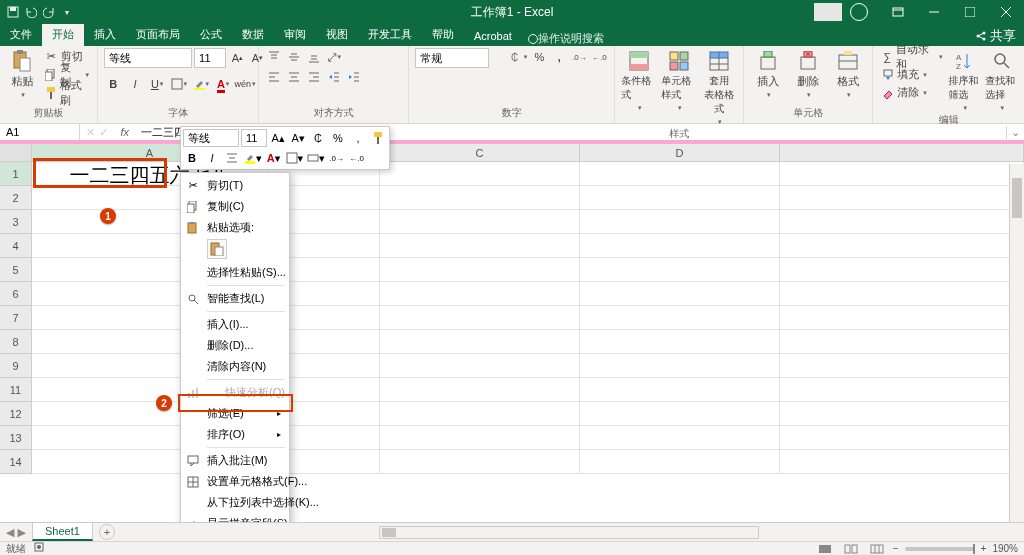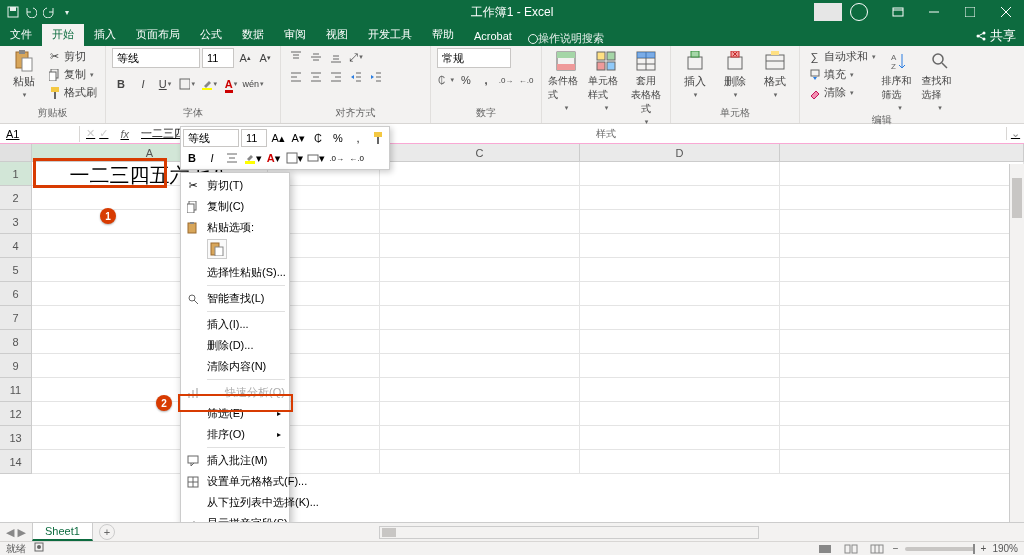--- a/index.html
+++ b/index.html
@@ -32,21 +32,21 @@
 .btn-stack .sb { display:flex; align-items:center; gap:3px; padding: 0 2px; cursor:pointer; height:17px;}
 .tiny-ic { width: 13px; height: 13px; display:inline-flex; align-items:center; justify-content:center;}
 .font-row1 { display:flex; align-items:center; gap:2px; margin-bottom:3px;}
 .font-row2 { display:flex; align-items:center; gap:4px;}
 .fname { border:1px solid #c8c6c4; background:#fff; width:88px; height:20px; padding:1px 4px; font-size:11px;}
 .fsize { border:1px solid #c8c6c4; background:#fff; width:32px; height:20px; padding:1px 4px; font-size:11px;}
 .ribtn { width:18px; height:18px; border:1px solid transparent; display:flex;align-items:center;justify-content:center; cursor:pointer; font-size:11px;}
 .num-fmt { border:1px solid #c8c6c4; background:#fff; width:74px; height:20px; padding:1px 4px; font-size:11px;}
 .dd-arr { font-size:7px; color:#666; margin-left:1px;}
 
-.namebox-row { display: flex; align-items: center; border-bottom: 1px solid #f9a8d4; height: 20px; background:#fff;text-decoration:underline;}
+.namebox-row { display: flex; align-items: center; border-bottom: 4px solid #f9a8d4; height: 20px; background:#fff;}
 .namebox { width: 80px; border-right: 1px solid #d8d6d4; padding: 2px 6px; background:#fff; }
 .fx-btns { display:flex; align-items:center; gap:4px; padding: 0 6px; color:#888; }
 .fx-label { font-style:italic; padding:0 6px; color:#666;}
 .formula-bar { flex:1; padding: 2px 6px; }
 .fb-expand { width: 18px; text-align:center; color:#888; border-left:1px solid #d8d6d4;}
 
 .grid-area { position: relative; background:#fff; height: 382px; }
 .col-headers { display: flex; height: 18px; border-bottom:1px solid #ccc; background:#eaeaea;}
 .ch-corner { width:32px; border-right:1px solid #ccc; background:#e1e1e1;}
 .ch { border-right:1px solid #ccc; text-align:center; font-size:11px; color:#555; line-height:18px;}
@@ -327,21 +327,21 @@
                 <path d="M1 4 L4 6 L1 8" fill="#2a7de1"></path>
               </svg>
             </span>
         </div>
       </div>
     </div>
     <div class="rgroup-label">对齐方式</div>
   </div>
 
   <div class="rgroup">
-    <div class="rg-body" style="flex-direction:column;gap:3px;">
+    <div class="rg-body" style="flex-direction:row;gap:21px;">
       <input class="num-fmt" value="常规" style="">
       <div style="display:flex;gap:2px;">
         <span class="ribtn">
             <svg width="12" height="12">
               <text x="0" y="10" font-size="10" fill="#666">₵</text>
             </svg>
             <span class="dd-arr">▾</span>
           </span>
         <span class="ribtn">%</span>
         <span class="ribtn">

